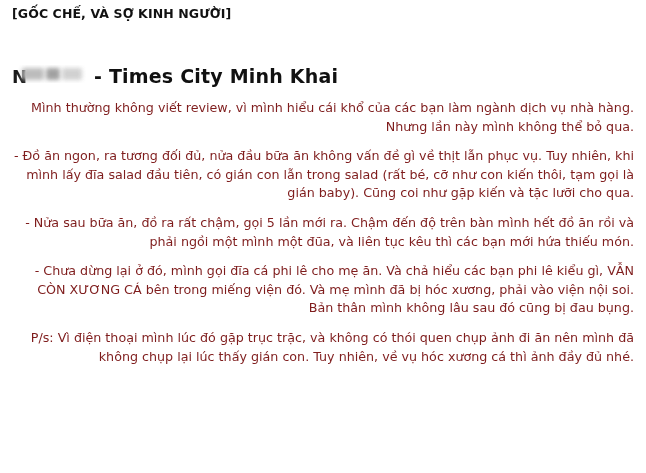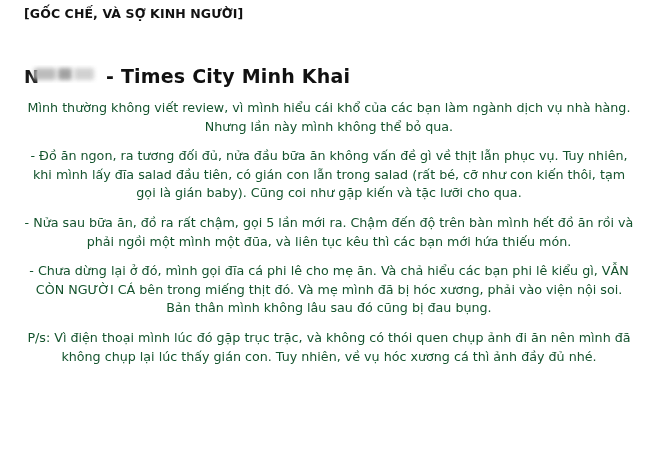--- a/index.html
+++ b/index.html
@@ -11,21 +11,21 @@
     width: 646px;
     height: 473px;
     font-family: "DejaVu Sans", sans-serif;
     color: #0b0b0b;
     overflow: hidden;
   }
   .page {
     width: 646px;
     height: 473px;
     box-sizing: border-box;
-    padding: 6px 12px 0 24px;
+    padding: 6px 12px 0 12px;
     position: relative;
   }
   .bracket-line {
     font-size: 12.5px;
     font-weight: 700;
     letter-spacing: 0.1px;
     line-height: 16px;
     margin: 0 0 10px 0;
     color: #111;
   }
@@ -70,22 +70,22 @@
   .s2 { left: 34px; width: 14px; background: #9d9d9d; }
   .s3 { left: 50px; width: 20px; background: #cfcfcf; }
   .title-rest {
     white-space: nowrap;
     margin-top: 33px;
   }
   p.para {
     font-size: 12.7px;
     line-height: 18.6px;
     margin: 0 0 11px 0;
-    text-align: center;
-    color: #14532d;
+    text-align: right;
+    color: #7f1d1d;
   }
   .inline-blur {
     display: inline-block;
     position: relative;
     width: 74px;
     height: 11px;
     vertical-align: -1px;
     overflow: hidden;
   }
   .inline-blur i {
@@ -116,18 +116,18 @@
       <span class="smudge s1"></span>
       <span class="smudge s2"></span>
       <span class="smudge s3"></span>
     </span>
     <span class="title-rest"> - Times City Minh Khai</span>
   </div>
 
   <p class="para">Mình thường không viết review, vì mình hiểu cái khổ của các bạn làm ngành dịch vụ nhà hàng. Nhưng lần này mình không thể bỏ qua.</p>
   <p class="para">- Đồ ăn ngon, ra tương đối đủ, nửa đầu bữa ăn không vấn đề gì về thịt lẫn phục vụ. Tuy nhiên, khi mình lấy đĩa salad đầu tiên, có gián con lẫn trong salad (rất bé, cỡ như con kiến thôi, tạm gọi là gián baby). Cũng coi như gặp kiến và tặc lưỡi cho qua.</p>
   <p class="para">- Nửa sau bữa ăn, đồ ra rất chậm, gọi 5 lần mới ra. Chậm đến độ trên bàn mình hết đồ ăn rồi và phải ngồi một mình một đũa, và liên tục kêu thì các bạn mới hứa thiếu món.</p>
-  <p class="para">- Chưa dừng lại ở đó, mình gọi đĩa cá phi lê cho mẹ ăn. Và chả hiểu các bạn phi lê kiểu gì, VẪN CÒN NGƯỜI CÁ bên trong miếng thịt đó. Và mẹ mình đã bị hóc xương, phải vào viện nội soi. Bản thân mình không lâu sau đó cũng bị đau bụng.</p>
+  <p class="para">- Chưa dừng lại ở đó, mình gọi đĩa cá phi lê cho mẹ ăn. Và chả hiểu các bạn phi lê kiểu gì, VẪN CÒN XƯƠNG CÁ bên trong miếng viện đó. Và mẹ mình đã bị hóc xương, phải vào viện nội soi. Bản thân mình không lâu sau đó cũng bị đau bụng.</p>
 
 
   <p class="para">P/s: Vì điện thoại mình lúc đó gặp trục trặc, và không có thói quen chụp ảnh đi ăn nên mình đã không chụp lại lúc thấy gián con. Tuy nhiên, về vụ hóc xương cá thì ảnh đầy đủ nhé.</p>
 
 </div>
 
 </body></html>

